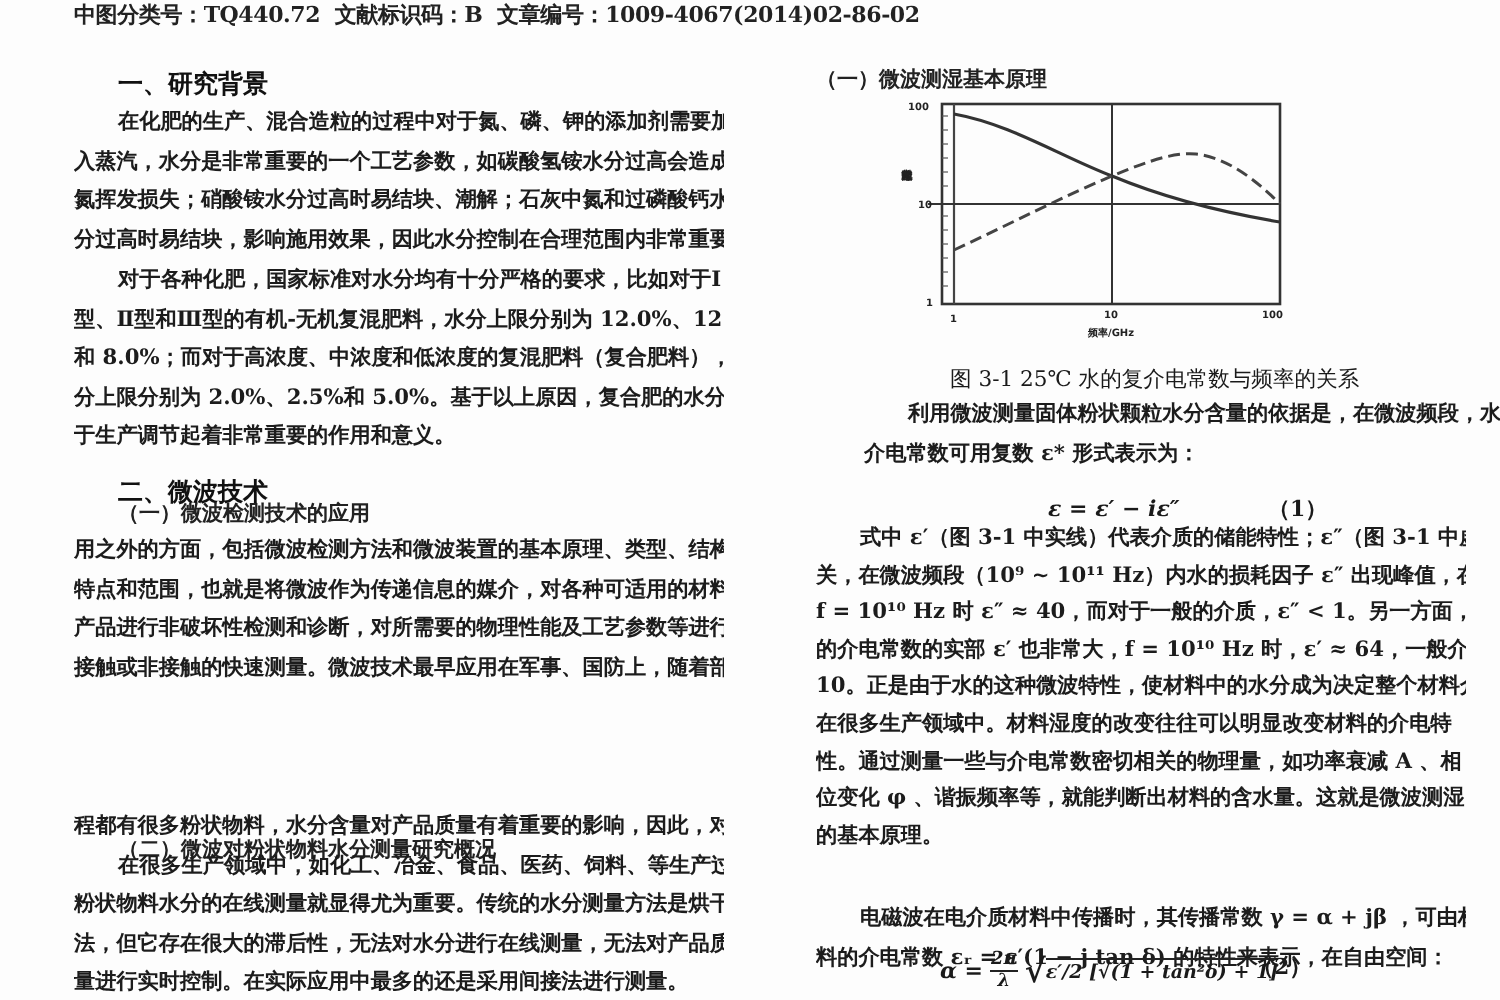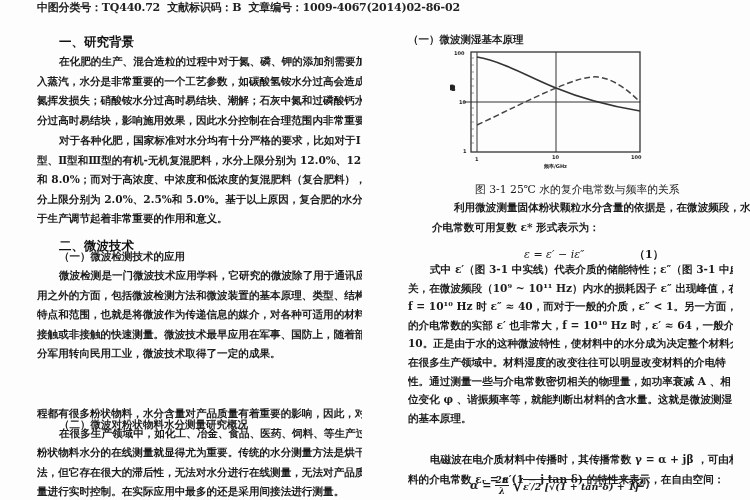--- a/index.html
+++ b/index.html
@@ -25,21 +25,21 @@
     .subheading {
       font-size: 10.5px; font-weight: bold; color: #222; white-space: nowrap;
     }
     .para {
       font-size: 10.6px; line-height: 19.6px; color: #1c1c1c;
       text-align: justify; font-weight: bold;
     }
     .para .line { display: block; white-space: nowrap; overflow: hidden; }
     .indent { text-indent: 22px; }
     .caption { font-size: 10.8px; font-weight: normal; white-space: nowrap; color: #1a1a1a; }
-    .eq { font-style: italic; font-size: 11px; white-space: nowrap; font-weight: normal; }
+    .eq { font-style: italic; font-size: 11px; white-space: nowrap; font-weight: bold; }
     .eqnum { font-size: 11px; white-space: nowrap; font-weight: bold; }
     svg text { font-family: "DejaVu Sans", sans-serif; }
   </style>
 </head>
 <body>
 
 <div class="header-line">
   <span>中图分类号：</span><span>TQ440.72</span>
   &nbsp;<span>文献标识码：</span><span>B</span>
   &nbsp;<span>文章编号：</span><span>1009-4067(2014)02-86-02</span>
@@ -61,25 +61,24 @@
     <span class="line">和 8.0%；而对于高浓度、中浓度和低浓度的复混肥料（复合肥料），水</span>
     <span class="line">分上限分别为 2.0%、2.5%和 5.0%。基于以上原因，复合肥的水分的对</span>
     <span class="line">于生产调节起着非常重要的作用和意义。</span>
   </div>
 
   <div class="abs heading" style="left:22px; top:238px;">二、微波技术</div>
 
   <div class="abs subheading" style="left:22px; top:250px;">（一）微波检测技术的应用</div>
 
   <div class="abs para" style="left:0; top:266px; width:325px;">
-    <span class="line indent">微波检测是一门微波技术应用学科，它研究的微波除了用于通讯应</span>
     <span class="line">用之外的方面，包括微波检测方法和微波装置的基本原理、类型、结构、</span>
     <span class="line">特点和范围，也就是将微波作为传递信息的媒介，对各种可适用的材料、</span>
+    <span class="line">产品进行非破坏性检测和诊断，对所需要的物理性能及工艺参数等进行</span>
     <span class="line">接触或非接触的快速测量。微波技术最早应用在军事、国防上，随着部</span>
-    <span class="line">分军用转向民用工业，微波技术取得了一定的成果。</span>
   </div>
 
   <div class="abs subheading" style="left:22px; top:389px;margin-top:29px;">（二）微波对粉状物料水分测量研究概况</div>
 
   <div class="abs para" style="left:0; top:404px; width:325px;">
     <span class="line">程都有很多粉状物料，水分含量对产品质量有着重要的影响，因此，对</span>
     <span class="line indent">在很多生产领域中，如化工、冶金、食品、医药、饲料、等生产过</span>
     <span class="line">粉状物料水分的在线测量就显得尤为重要。传统的水分测量方法是烘干</span>
     <span class="line">法，但它存在很大的滞后性，无法对水分进行在线测量，无法对产品质</span>
     <span class="line">量进行实时控制。在实际应用中最多的还是采用间接法进行测量。</span>

